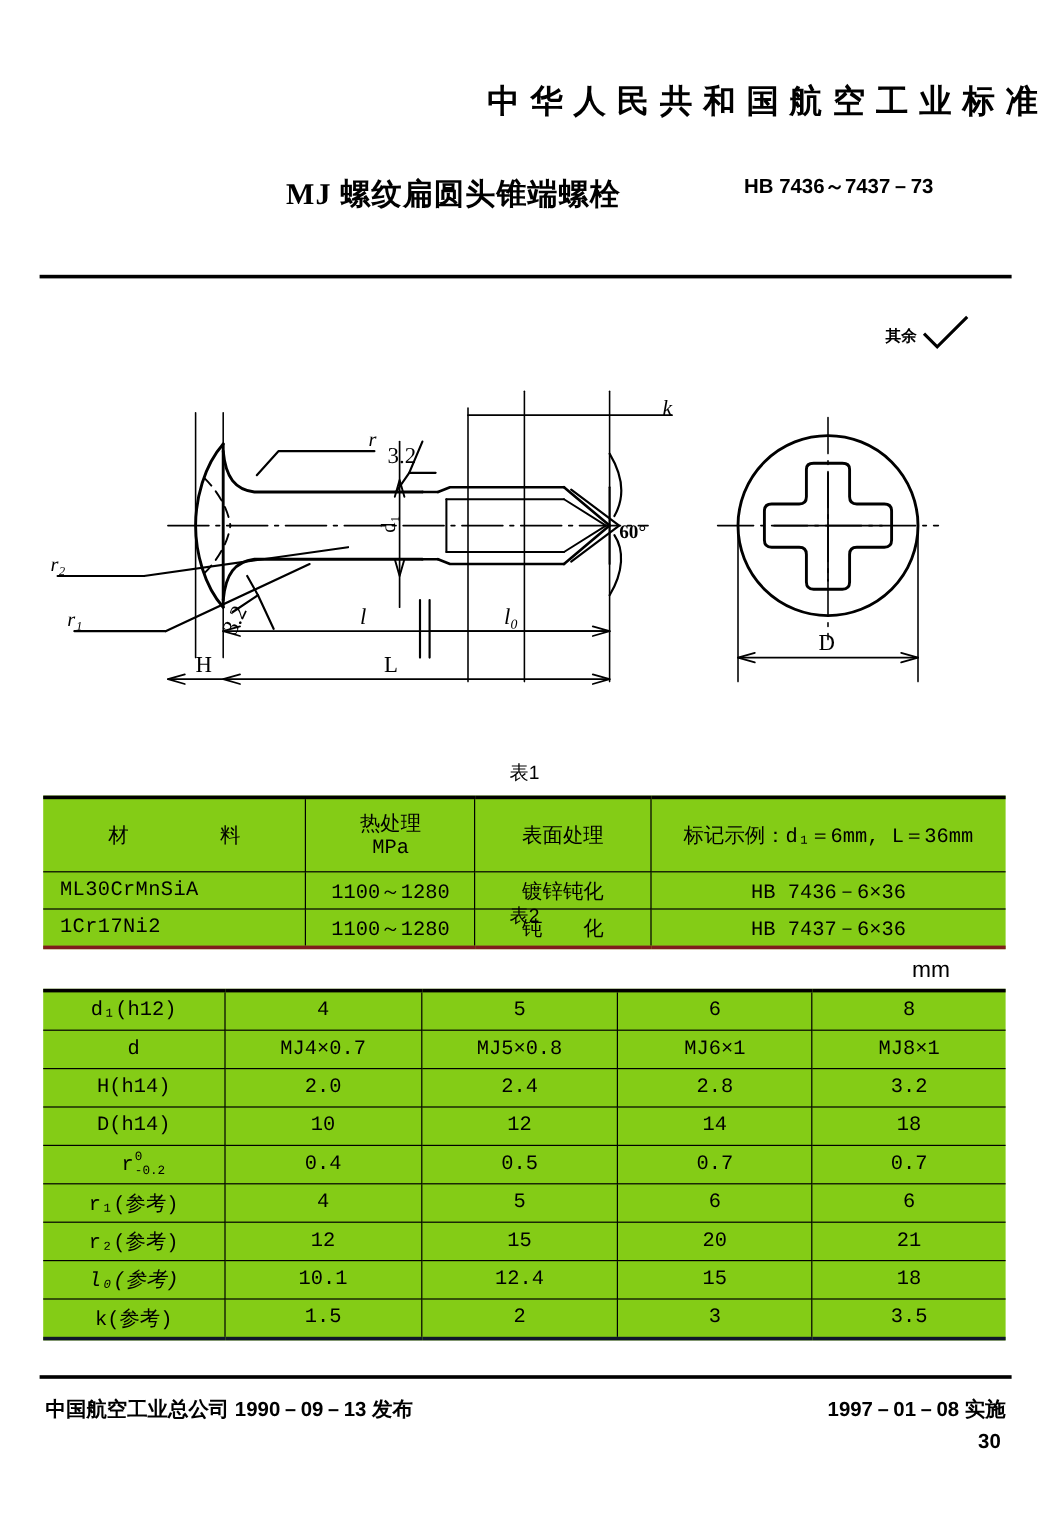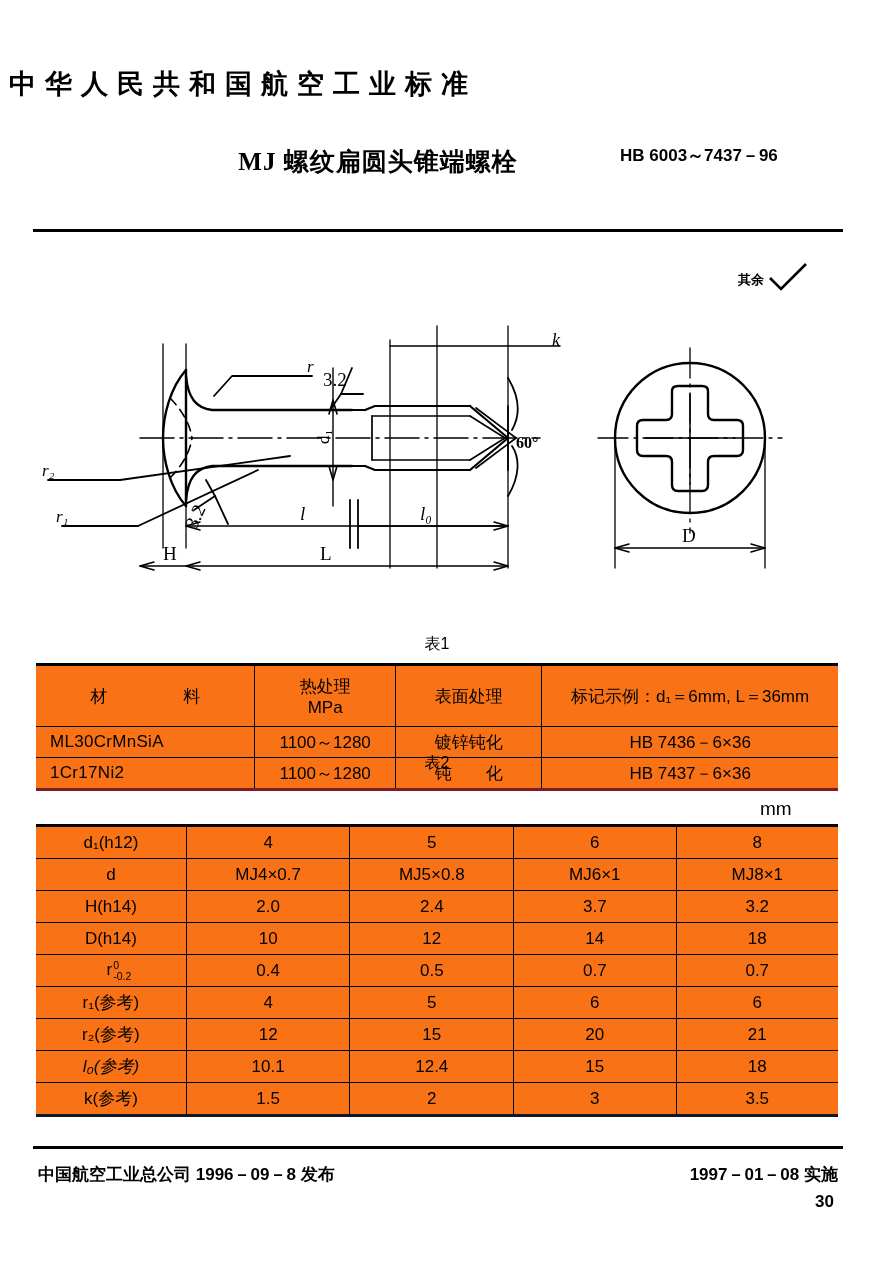--- a/index.html
+++ b/index.html
@@ -19,21 +19,21 @@
     overflow: hidden;
     background: #ffffff;
   }
 
   
   .nat-title {
     position: absolute;
     top: 66px;
     left: 0;
     width: 874px;
-    text-align: left;
+    text-align: right;
     font-family: "Liberation Sans", "DejaVu Sans", sans-serif;
     font-weight: bold;
     font-size: 27px;
     letter-spacing: 9px;
     text-indent: 9px;
   }
   .doc-title {
     position: absolute;
     top: 145px;
     left: 168px;
@@ -104,22 +104,22 @@
     font-size: 16px;
   }
   .unit-label {
     position: absolute;
     font-family: Liberation Sans, sans-serif;
     font-size: 19px;
   }
   table.spec {
     position: absolute;
     border-collapse: collapse;
-    font-family: Liberation Sans, sans-serif;
-    background: #f97316;
+    font-family: Liberation Mono, monospace;
+    background: #84cc16;
   }
   table.spec td {
     border: 1px solid #000;
     text-align: center;
     vertical-align: middle;
     font-size: 17px;
     padding: 2px 4px;
   }
   
   #table1 { left: 36px; top: 663px; width: 802px; }
@@ -184,21 +184,21 @@
 </style>
 </head>
 <body>
 
 <div id="page">
 
   <div class="nat-title">中华人民共和国航空工业标准</div>
 
   <div class="doc-title">MJ 螺纹扁圆头锥端螺栓</div>
 
-  <div class="doc-number">HB 6003～7437－96</div>
+  <div class="doc-number">HB 7436～7437－73</div>
 
   <div class="rule-top"></div>
 
   <div class="finish-note">
     <span>其余</span>
     <svg width="42" height="30" viewBox="0 0 42 30" style="vertical-align:-8px">
       <path d="M2,16 L13,27 L38,2" fill="none" stroke="#000" stroke-width="2.6"></path>
     </svg>
   </div>
 
@@ -362,21 +362,21 @@
       <td class="lbl">d</td>
       <td class="val">MJ4×0.7</td>
       <td class="val">MJ5×0.8</td>
       <td class="val">MJ6×1</td>
       <td class="val">MJ8×1</td>
     </tr>
     <tr>
       <td class="lbl">H(h14)</td>
       <td class="val">2.0</td>
       <td class="val">2.4</td>
-      <td class="val">3.7</td>
+      <td class="val">2.8</td>
       <td class="val">3.2</td>
     </tr>
     <tr>
       <td class="lbl">D(h14)</td>
       <td class="val">10</td>
       <td class="val">12</td>
       <td class="val">14</td>
       <td class="val">18</td>
     </tr>
     <tr>
@@ -413,17 +413,17 @@
       <td class="lbl">k(参考)</td>
       <td class="val">1.5</td>
       <td class="val">2</td>
       <td class="val">3</td>
       <td class="val">3.5</td>
     </tr>
   </tbody>
     </table>
 
   <div class="rule-bottom"></div>
-  <div class="footer-left">中国航空工业总公司 1996－09－8 发布</div>
+  <div class="footer-left">中国航空工业总公司 1990－09－13 发布</div>
   <div class="footer-right">1997－01－08 实施</div>
   <div class="page-no">30</div>
 
 </div>
 
 </body></html>

